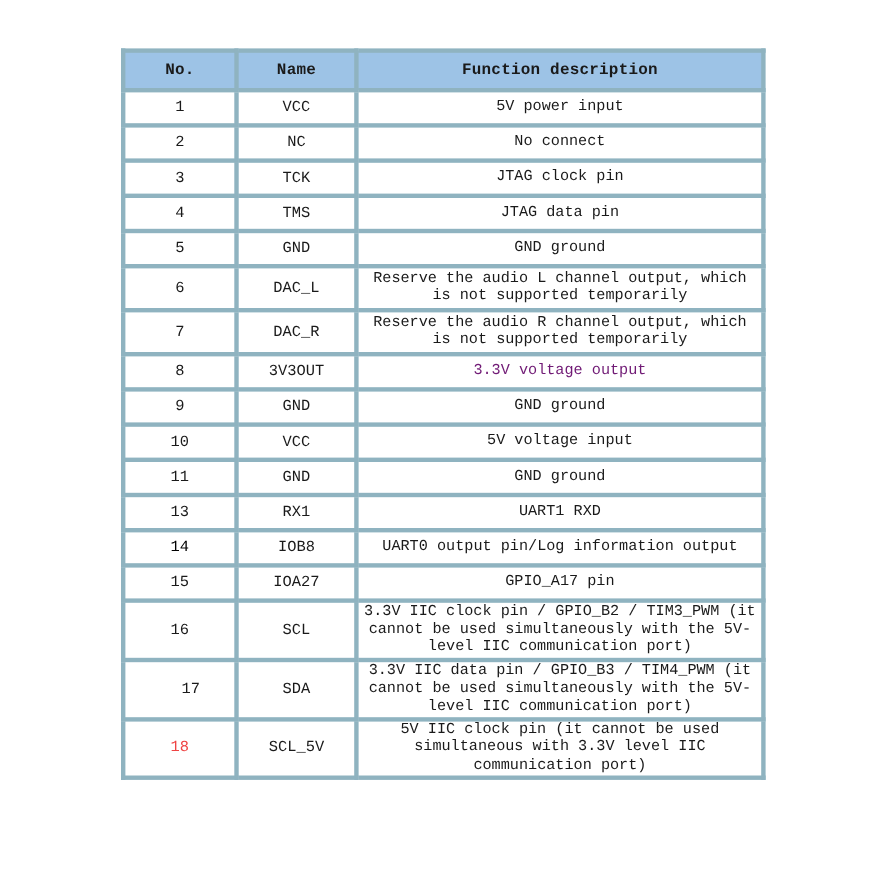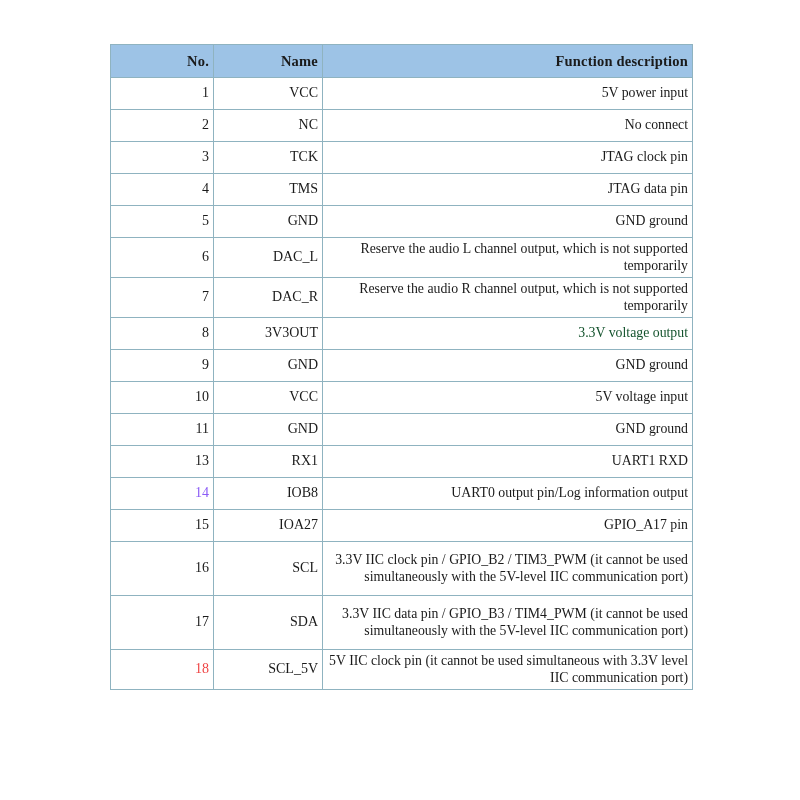--- a/index.html
+++ b/index.html
@@ -28,25 +28,26 @@
     table-layout: fixed;
     background: #ffffff;
   }
 
   table#pin-table col.col-no    { width: 103px; }
   table#pin-table col.col-name  { width: 109px; }
   table#pin-table col.col-desc  { width: 370px; }
 
   table#pin-table th,
   table#pin-table td {
-    border: 1px solid #c2410c;
-    text-align: right;
+    border: 4px solid #c2410c;
+    text-align: center;
     vertical-align: middle;
     color: #1a1a1a;
     padding: 0 4px;
+    font-family: Liberation Mono, monospace;
   }
 
   thead th {
     background: #9dc3e6;
     font-weight: bold;
     font-size: 14.5px;
     height: 32px;
     letter-spacing: 0.2px;
   }
 
@@ -117,21 +118,21 @@
           <td class="cell-desc" style="border-color: rgb(143, 179, 192); color: rgb(26, 26, 26);">Reserve the audio L channel output, which is not supported temporarily</td>
         </tr>
         <tr class="two-line">
           <td class="cell-no" style="border-color: rgb(143, 179, 192); color: rgb(26, 26, 26);">7</td>
           <td class="cell-name" style="border-color: rgb(143, 179, 192); color: rgb(26, 26, 26);">DAC_R</td>
           <td class="cell-desc" style="border-color: rgb(143, 179, 192); color: rgb(26, 26, 26); margin-left: 40px;">Reserve the audio R channel output, which is not supported temporarily</td>
         </tr>
         <tr>
           <td class="cell-no" style="border-color: rgb(143, 179, 192); color: rgb(26, 26, 26);">8</td>
           <td class="cell-name" style="border-color: rgb(143, 179, 192); color: rgb(26, 26, 26);">3V3OUT</td>
-          <td class="cell-desc" style="border-color: rgb(143, 179, 192); color: #14532d;">3.3V voltage output</td>
+          <td class="cell-desc" style="border-color: rgb(143, 179, 192); color: #701a75;">3.3V voltage output</td>
         </tr>
         <tr>
           <td class="cell-no" style="border-color: rgb(143, 179, 192); color: rgb(26, 26, 26);">9</td>
           <td class="cell-name" style="border-color: rgb(143, 179, 192); color: rgb(26, 26, 26);">GND</td>
           <td class="cell-desc" style="border-color: rgb(143, 179, 192); color: rgb(26, 26, 26);">GND ground</td>
         </tr>
         <tr>
           <td class="cell-no" style="border-color: rgb(143, 179, 192); color: rgb(26, 26, 26);">10</td>
           <td class="cell-name" style="border-color: rgb(143, 179, 192); color: rgb(26, 26, 26);">VCC</td>
           <td class="cell-desc" style="border-color: rgb(143, 179, 192); color: rgb(26, 26, 26);">5V voltage input</td>
@@ -140,21 +141,21 @@
           <td class="cell-no" style="border-color: rgb(143, 179, 192); color: rgb(26, 26, 26);">11</td>
           <td class="cell-name" style="border-color: rgb(143, 179, 192); color: rgb(26, 26, 26);">GND</td>
           <td class="cell-desc" style="border-color: rgb(143, 179, 192); color: rgb(26, 26, 26);">GND ground</td>
         </tr>
         <tr>
           <td class="cell-no" style="border-color: rgb(143, 179, 192); color: rgb(26, 26, 26);">13</td>
           <td class="cell-name" style="border-color: rgb(143, 179, 192); color: rgb(26, 26, 26);">RX1</td>
           <td class="cell-desc" style="border-color: rgb(143, 179, 192); color: rgb(26, 26, 26);">UART1 RXD</td>
         </tr>
         <tr>
-          <td class="cell-no" style="border-color: rgb(143, 179, 192); color: #8b5cf6;">14</td>
+          <td class="cell-no" style="border-color: rgb(143, 179, 192); color: #000000;">14</td>
           <td class="cell-name" style="border-color: rgb(143, 179, 192); color: rgb(26, 26, 26);">IOB8</td>
           <td class="cell-desc" style="border-color: rgb(143, 179, 192); color: rgb(26, 26, 26);">UART0 output pin/Log information output</td>
         </tr>
         <tr>
           <td class="cell-no" style="border-color: rgb(143, 179, 192); color: rgb(26, 26, 26);">15</td>
           <td class="cell-name" style="border-color: rgb(143, 179, 192); color: rgb(26, 26, 26);">IOA27</td>
           <td class="cell-desc" style="border-color: rgb(143, 179, 192); color: rgb(26, 26, 26);">GPIO_A17 pin</td>
         </tr>
         <tr class="three-line">
           <td class="cell-no" style="border-color: rgb(143, 179, 192); color: rgb(26, 26, 26);">16</td>

